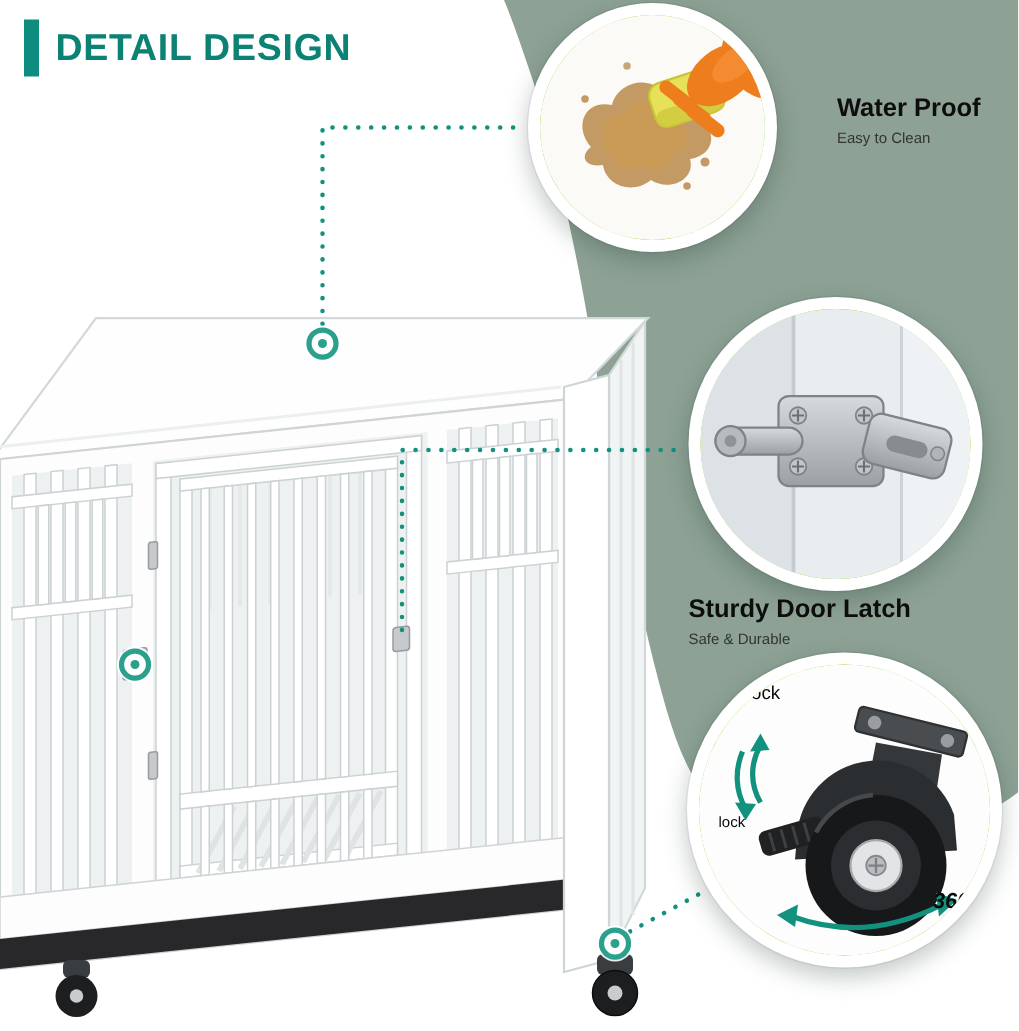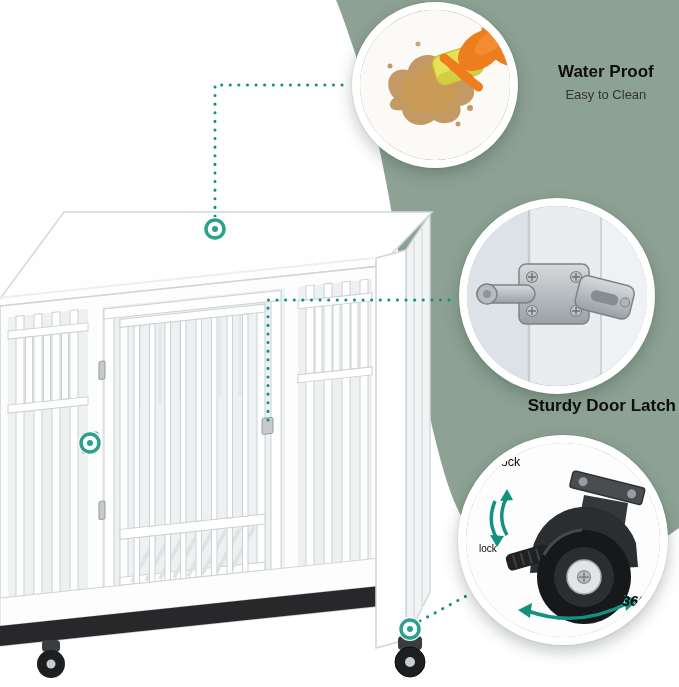--- a/index.html
+++ b/index.html
@@ -6,46 +6,50 @@
   .canvas{
     position:relative;width:679px;height:687px;overflow:hidden;background:#ffffff;
     font-family:"Liberation Sans", sans-serif;
   }
   .layer{position:absolute;left:0;top:0;width:679px;height:687px;}
   .title-block{position:absolute;left:16px;top:13px;display:flex;align-items:center;gap:11px;}
   .title-bar{width:10px;height:38px;background:#0e8c7d;}
   .title{margin:0;font-size:25px;font-weight:700;color:#0b8273;letter-spacing:.5px;}
   .callout-circle{
     position:absolute;border:8px solid #ffffff;border-radius:50%;overflow:hidden;
-    background:#a3a3a3;box-shadow:0 6px 16px rgba(30,50,42,.28), 0 0 0 1px rgba(0,0,0,.05);
+    background:#84cc16;box-shadow:0 6px 16px rgba(30,50,42,.28), 0 0 0 1px rgba(0,0,0,.05);
   }
   .callout-circle svg{display:block;width:100%;height:100%;}
   .c1{left:352px;top:2px;width:150px;height:150px;}
   .c2{left:459px;top:198px;width:180px;height:180px;}
   .c3{left:458px;top:435px;width:194px;height:194px;}
   .label{position:absolute;color:#0d0d0d;}
   .label-title{font-size:17px;font-weight:700;line-height:1.2;}
-  .label-sub{font-size:13px;color:#333333;margin-top:5px;}
-  .l1{left:558px;top:62px;text-align:center;}
-  .l2{left:480px;top:396px;width:196px;text-align:right;}
+  .label-sub{font-size:10px;color:#333333;margin-top:5px;}
+  .l1{left:558px;top:62px;text-align:left;}
+  .l2{left:459px;top:396px;width:196px;text-align:left;}
   .l3{left:448px;top:646px;width:220px;text-align:center;}
   .c3-text{position:absolute;color:#0a0a0a;}
   .t-unlock{left:18px;top:12px;font-size:12.5px;}
   .t-lock{left:13px;top:100px;font-size:10px;}
   .t-360{right:8px;bottom:28px;font-size:14.5px;font-weight:600;font-style:italic;}
 </style>
 </head>
 <body>
 
 <div class="canvas">
 
   <svg class="layer" viewBox="0 0 679 687" aria-hidden="true">
     <path d="M336,0 L679,0 L679,528 C642,556 586,570 532,564 C478,558 458,520 444,472 C424,402 408,310 396,238 C386,174 368,90 352,44 C346,26 341,12 336,0 Z" fill="#8da295"></path>
   </svg>
 
+  <div class="title-block">
+    <div class="title-bar"></div>
+    <h1 class="title">DETAIL DESIGN</h1>
+  </div>
 
   <svg class="layer" viewBox="0 0 679 687">
 
     <g>
       <polygon points="406,250 430,214 430,592 406,640" fill="#f1f4f4" stroke="#d3d8da" stroke-width="1.5"></polygon>
       <line x1="414" y1="240" x2="414" y2="625" stroke="#e0e4e5" stroke-width="2"></line>
       <line x1="422" y1="228" x2="422" y2="610" stroke="#e0e4e5" stroke-width="2"></line>
     </g>
 
     <g>
@@ -295,15 +299,16 @@
     <span class="c3-text t-lock">lock</span>
     <span class="c3-text t-360">360°</span>
   </div>
 
   <div class="label l1">
     <div class="label-title">Water Proof</div>
     <div class="label-sub">Easy to Clean</div>
   </div>
   <div class="label l2">
     <div class="label-title">Sturdy Door Latch</div>
+    <div class="label-sub">Safe &amp; Durable</div>
   </div>
 
 </div>
 
 </body></html>

